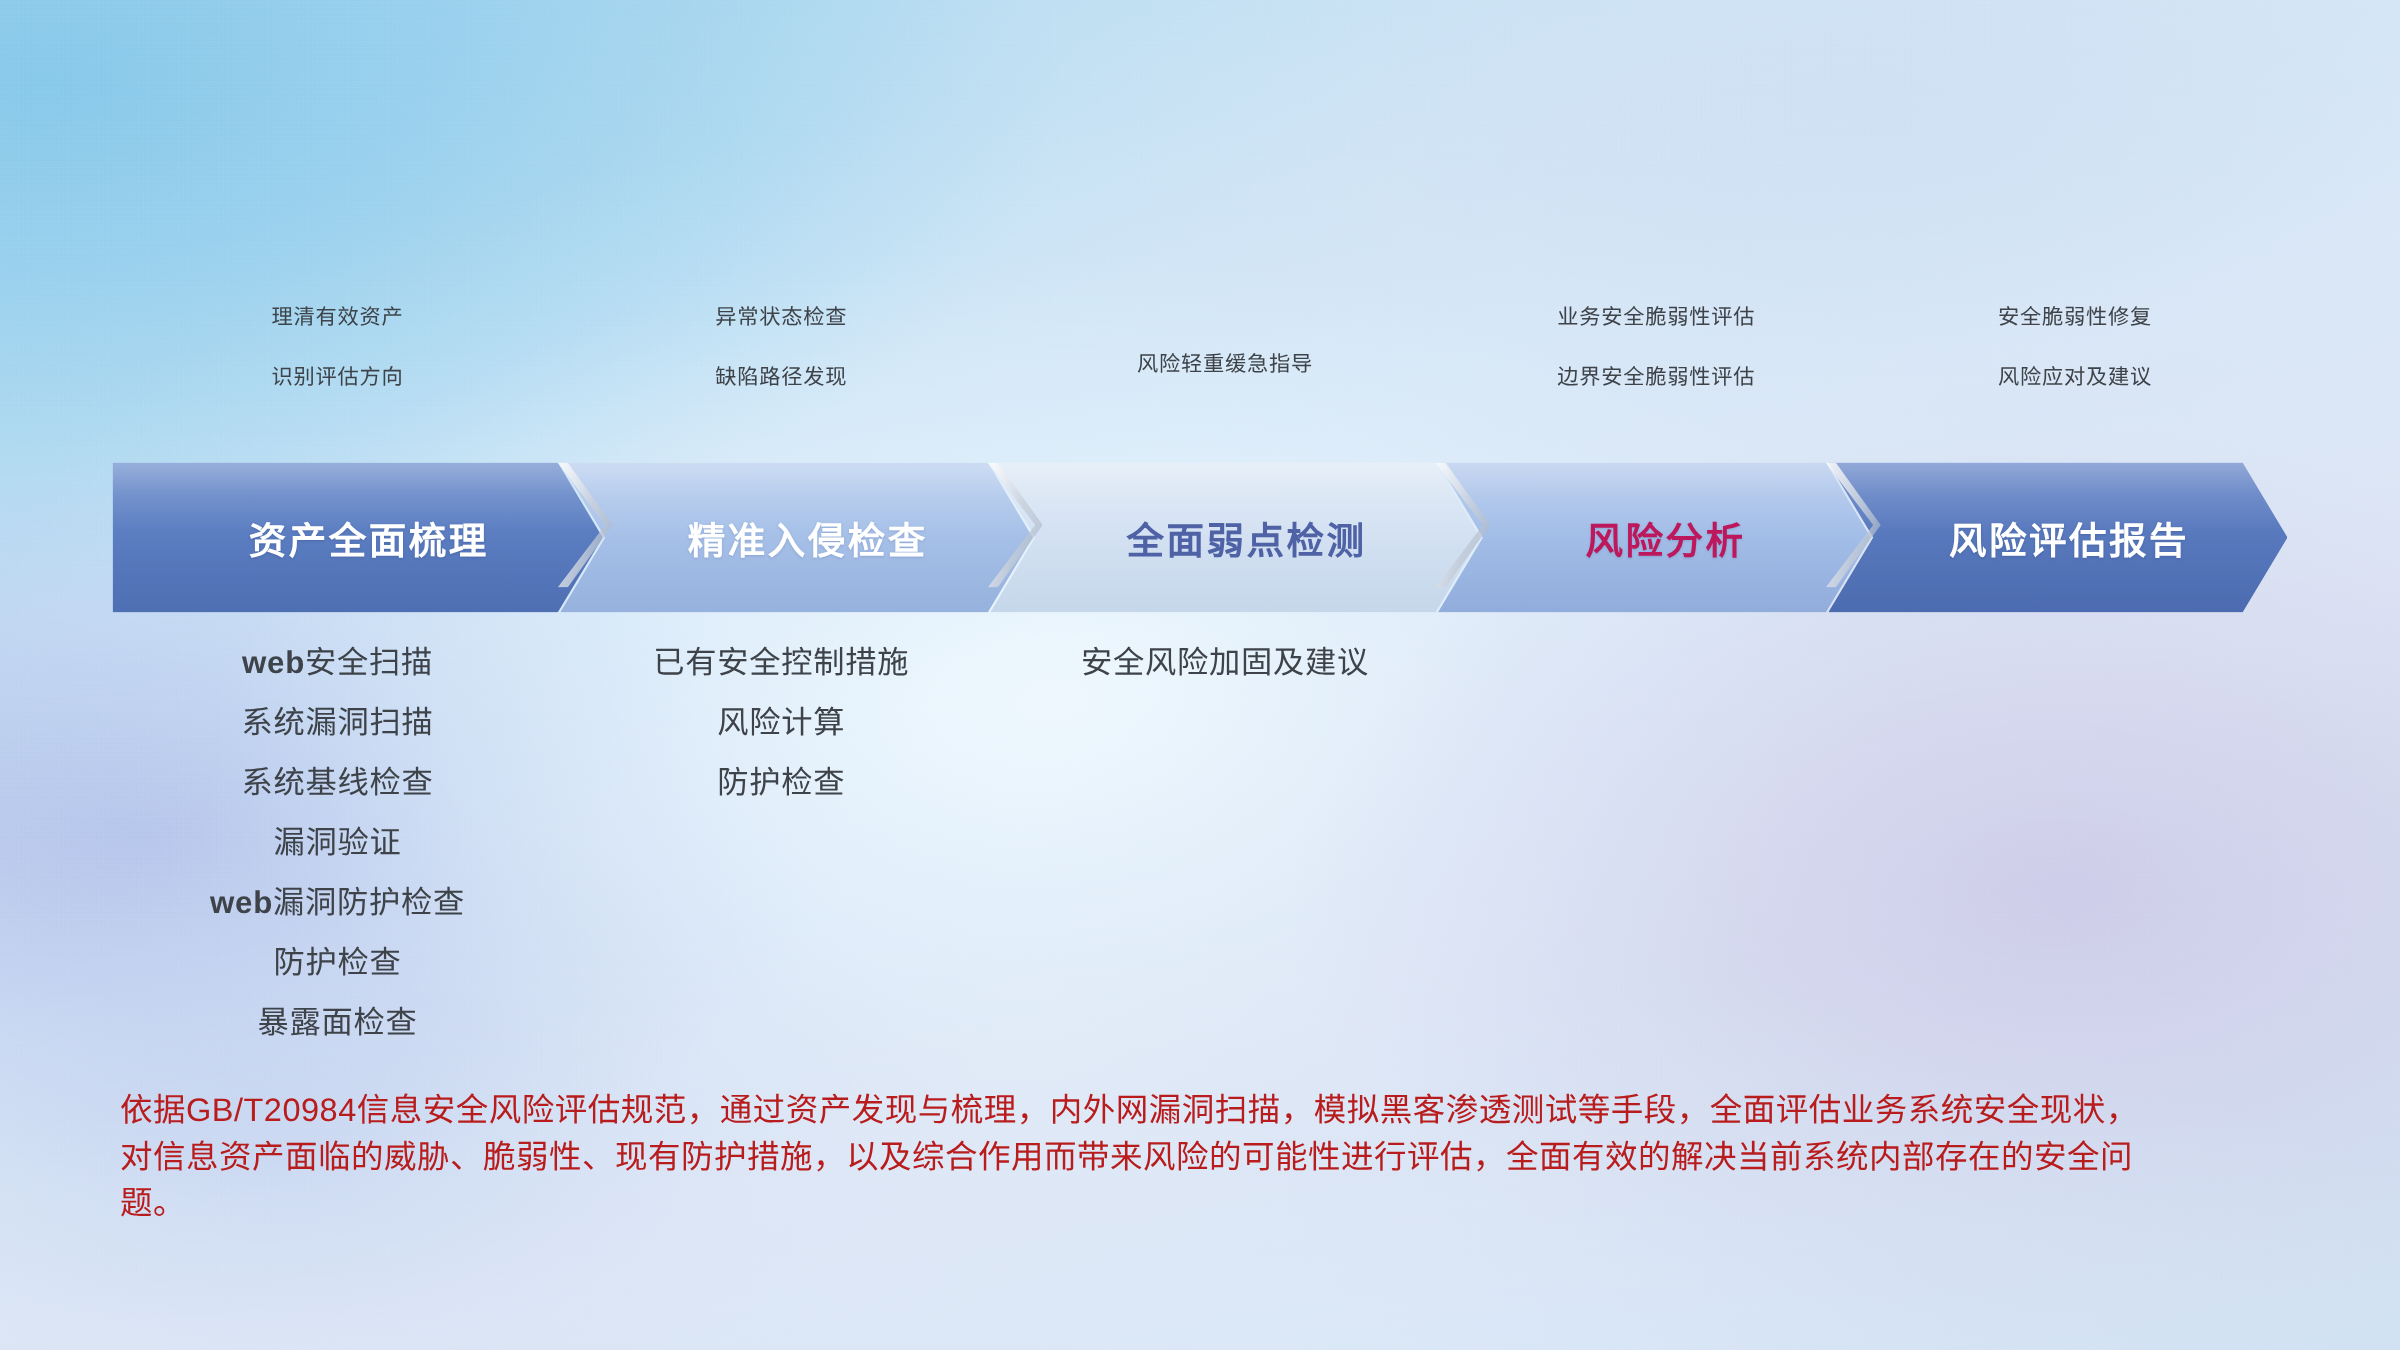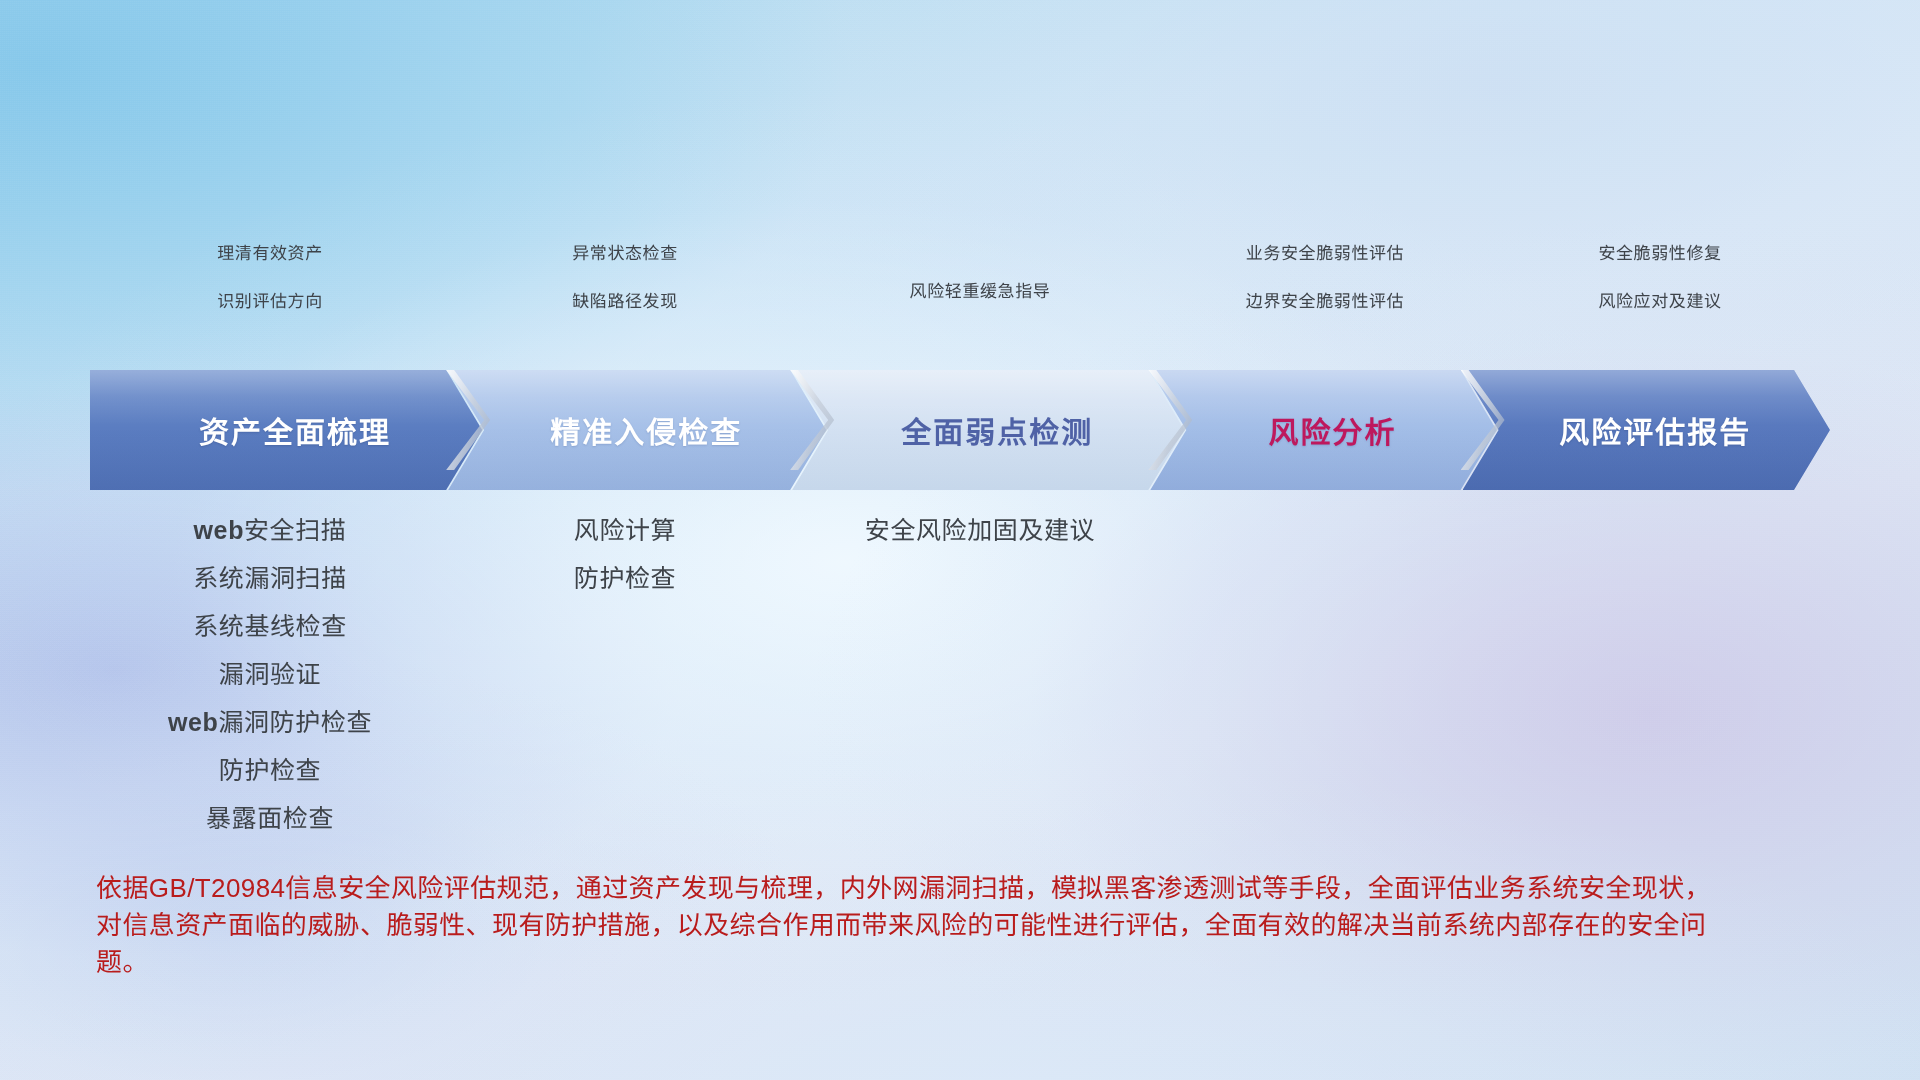--- a/index.html
+++ b/index.html
@@ -327,20 +327,21 @@
         <div class="col">
           <div class="bottom-line"><b>web</b>安全扫描</div>
           <div class="bottom-line">系统漏洞扫描</div>
           <div class="bottom-line">系统基线检查</div>
           <div class="bottom-line">漏洞验证</div>
           <div class="bottom-line"><b>web</b>漏洞防护检查</div>
           <div class="bottom-line">防护检查</div>
           <div class="bottom-line">暴露面检查</div>
         </div>
         <div class="col">
+          <div class="bottom-line">已有安全控制措施</div>
           <div class="bottom-line">风险计算</div>
           <div class="bottom-line">防护检查</div>
         </div>
         <div class="col">
           <div class="bottom-line">安全风险加固及建议</div>
         </div>
       </div>
 
     <div id="footer-note">依据GB/T20984信息安全风险评估规范，通过资产发现与梳理，内外网漏洞扫描，模拟黑客渗透测试等手段，全面评估业务系统安全现状，对信息资产面临的威胁、脆弱性、现有防护措施，以及综合作用而带来风险的可能性进行评估，全面有效的解决当前系统内部存在的安全问题。</div>
 

